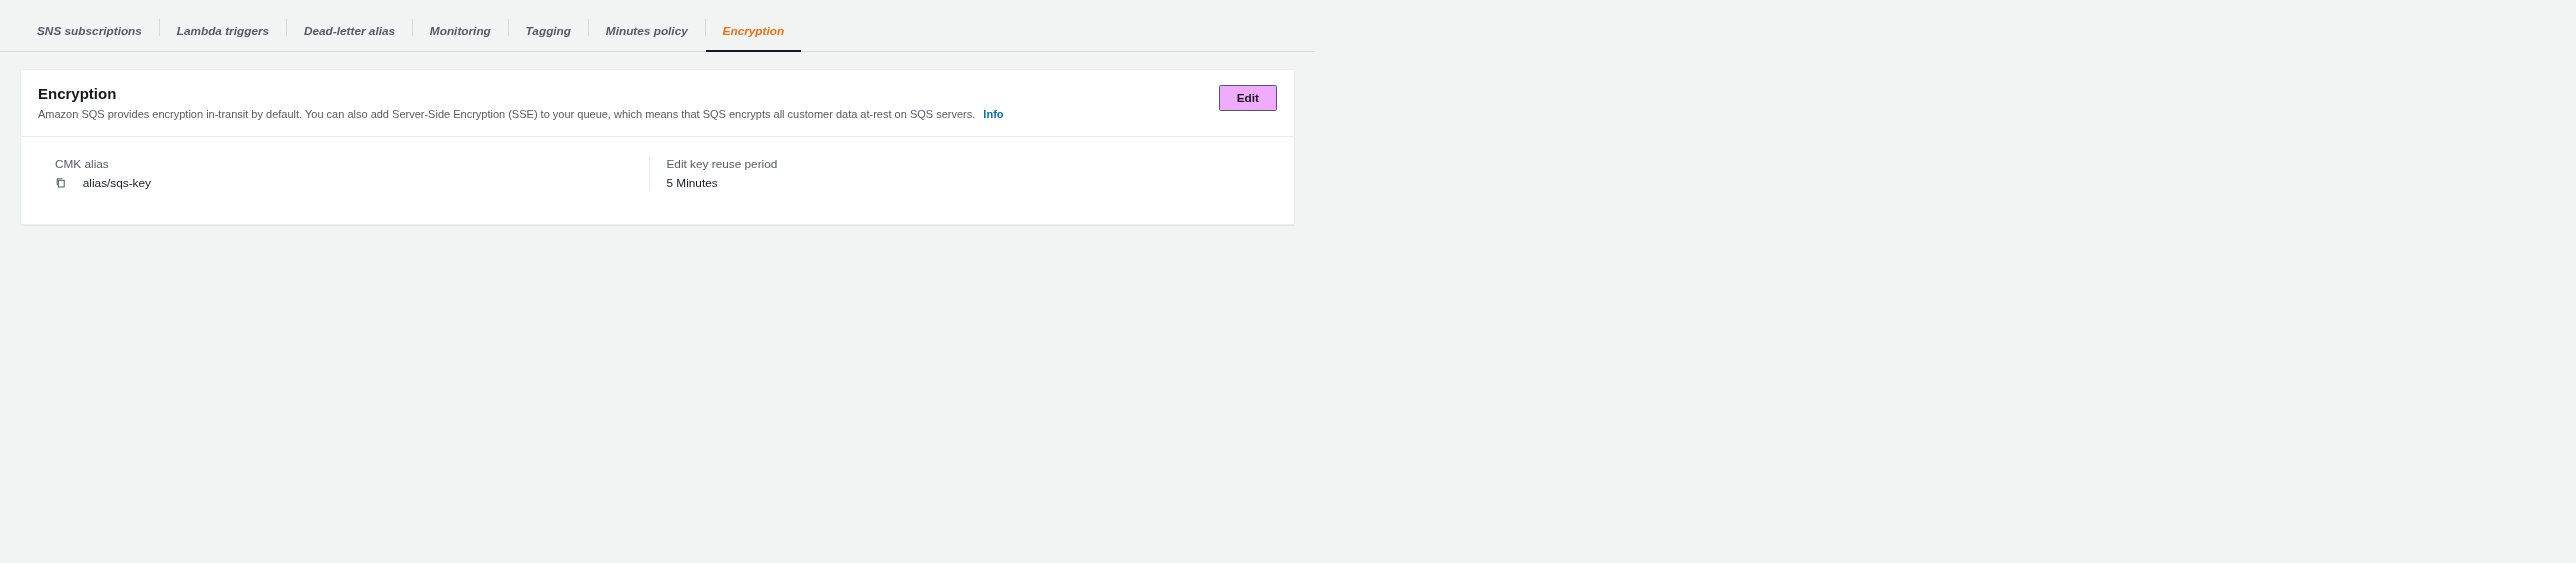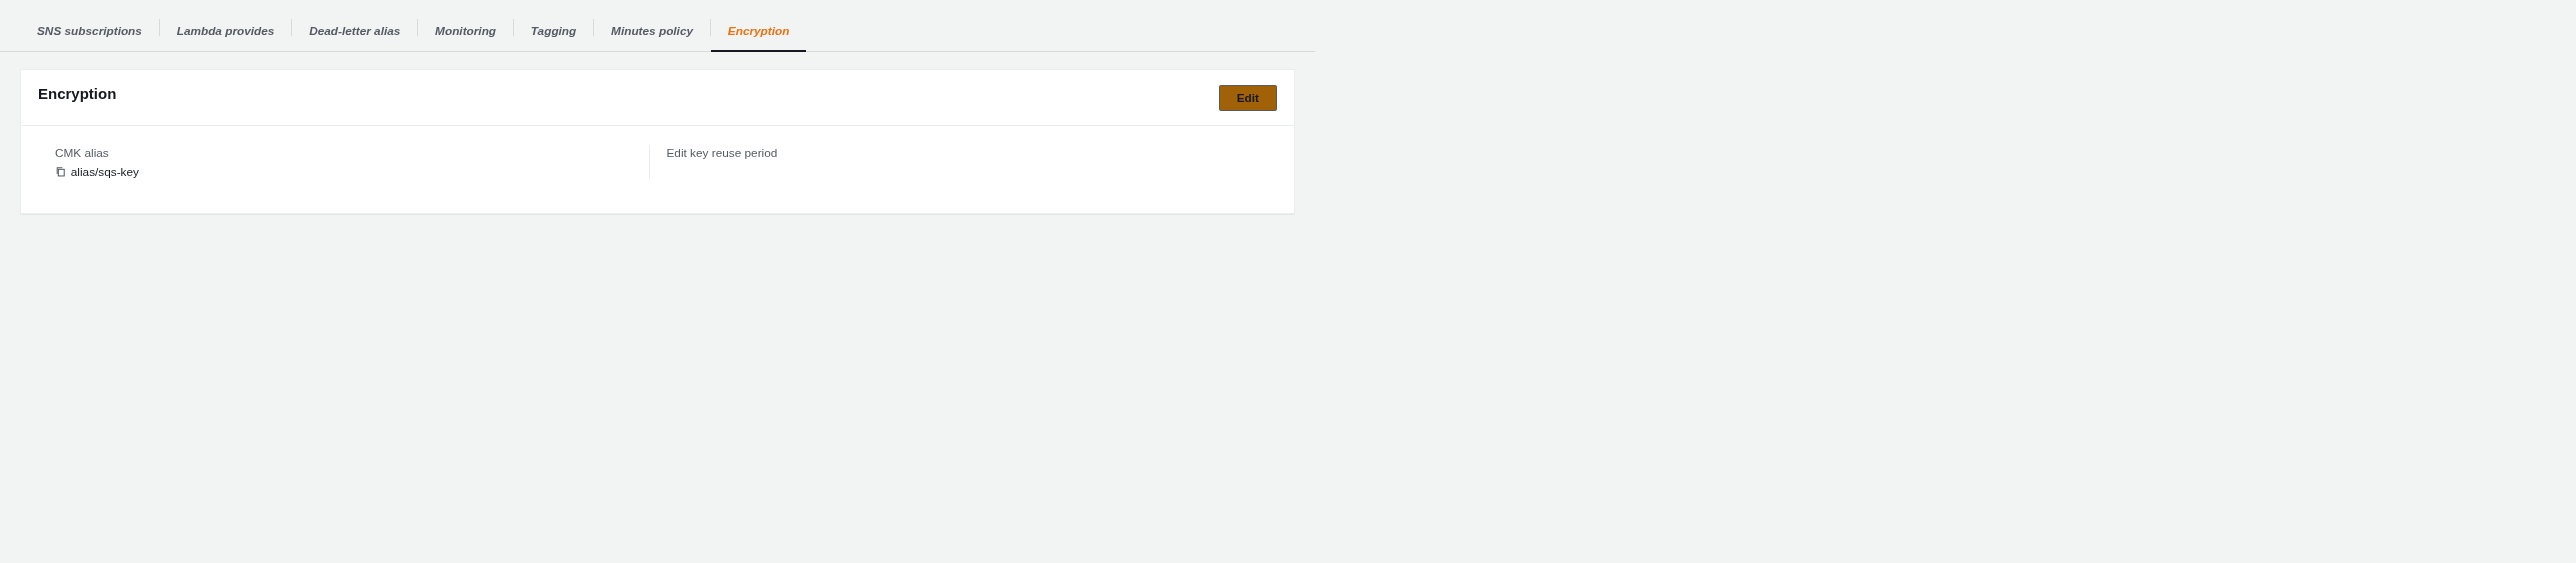--- a/index.html
+++ b/index.html
@@ -84,21 +84,21 @@
       line-height: 1.5;
     }
     .info-link {
       color: #0073bb;
       font-weight: 700;
       cursor: pointer;
       margin-left: 5px;
     }
     .edit-button {
       border: 0.8px solid #545b64;
-      background: #a16207;
+      background: #f0abfc;
       color: #16191f;
       font-size: 11.8px;
       font-weight: 700;
       padding: 5px 17px;
       cursor: pointer;
       border-radius: 1.7px;
     }
     .panel-body {
       padding: 20px 34px 34px 34px;
       display: flex;
@@ -115,21 +115,21 @@
     .field-label {
       font-size: 11.8px;
       color: #545b64;
       margin-bottom: 5px;
     }
     .field-value {
       font-size: 11.8px;
       color: #16191f;
       display: flex;
       align-items: center;
-      gap: 4px;
+      gap: 16px;
     }
     .copy-icon {
       width: 11.8px;
       height: 11.8px;
       display: inline-block;
       position: relative;
       flex-shrink: 0;
     }
     .copy-icon svg {
       width: 11.8px;
@@ -137,52 +137,59 @@
       display: block;
     }
   </style>
 </head>
 <body>
 
 <div class="tabs-container">
   <div class="tabs">
     <div class="tab">SNS subscriptions</div>
     <div class="tab-divider"></div>
-    <div class="tab">Lambda provides</div>
+    <div class="tab">Lambda triggers</div>
     <div class="tab-divider"></div>
     <div class="tab">Dead-letter alias</div>
     <div class="tab-divider"></div>
     <div class="tab">Monitoring</div>
     <div class="tab-divider"></div>
     <div class="tab">Tagging</div>
     <div class="tab-divider"></div>
     <div class="tab">Minutes policy</div>
     <div class="tab-divider"></div>
     <div class="tab active">Encryption</div>
   </div>
 </div>
 
 <div class="panel">
   <div class="panel-header">
     <div class="panel-header-text">
       <h2 class="panel-title">Encryption</h2>
+      <p class="panel-desc">
+        <span>Amazon SQS provides encryption in-transit by default. You can also add Server-Side Encryption (SSE) to your queue, which means that SQS encrypts all customer data at-rest on SQS servers.</span>
+        <a class="info-link">Info</a>
+      </p>
     </div>
     <button class="edit-button">Edit</button>
   </div>
   <div class="panel-body">
     <div class="panel-col">
       <div class="field-label">CMK alias</div>
       <div class="field-value">
         <span class="copy-icon">
           <svg viewBox="0 0 16 16" fill="none" stroke="#545b64" stroke-width="1.4">
             <rect x="4.5" y="4.5" width="8" height="9"></rect>
             <path d="M3 11 V 2.5 H 10"></path>
           </svg>
         </span>
         <span>alias/sqs-key</span>
       </div>
     </div>
     <div class="panel-col">
       <div class="field-label">Edit key reuse period</div>
+      <div class="field-value">
+        <span>5 Minutes</span>
+      </div>
     </div>
   </div>
 </div>
 
 
 </body></html>

